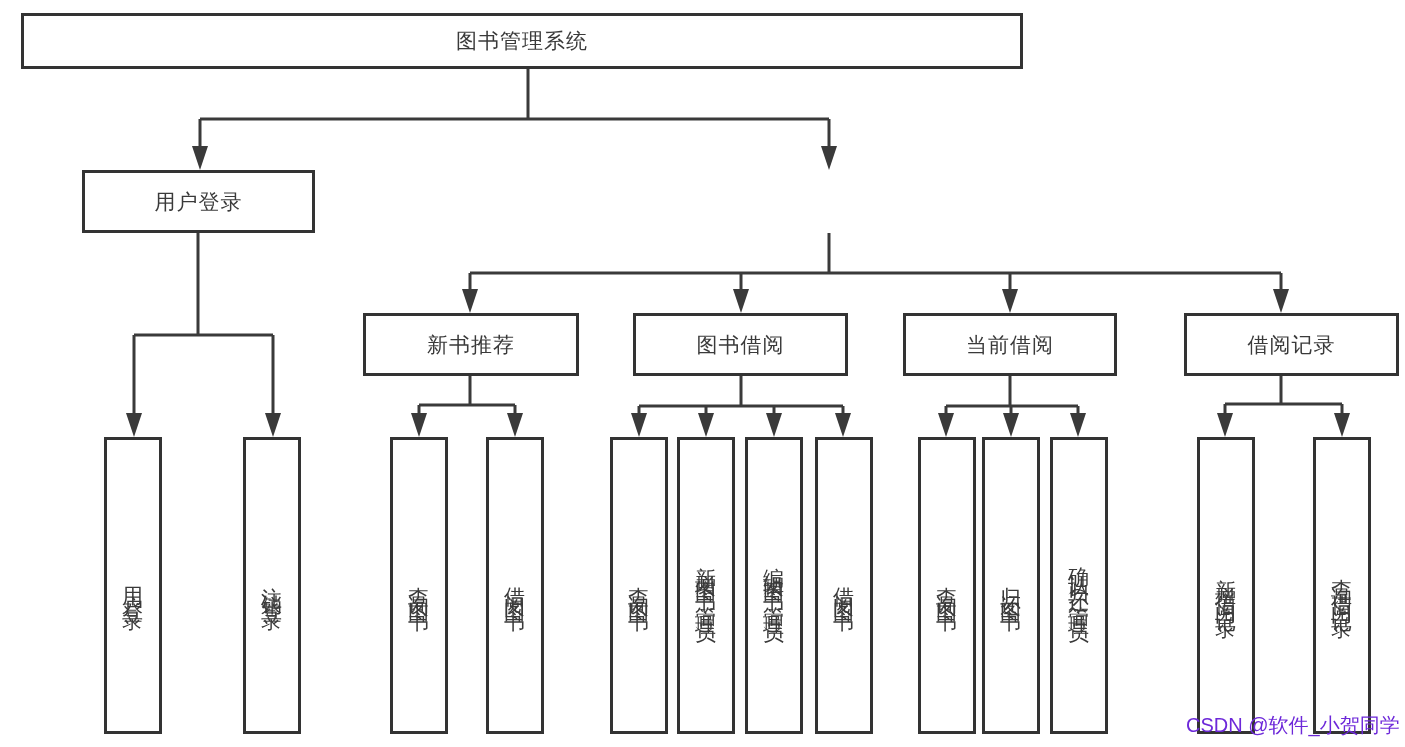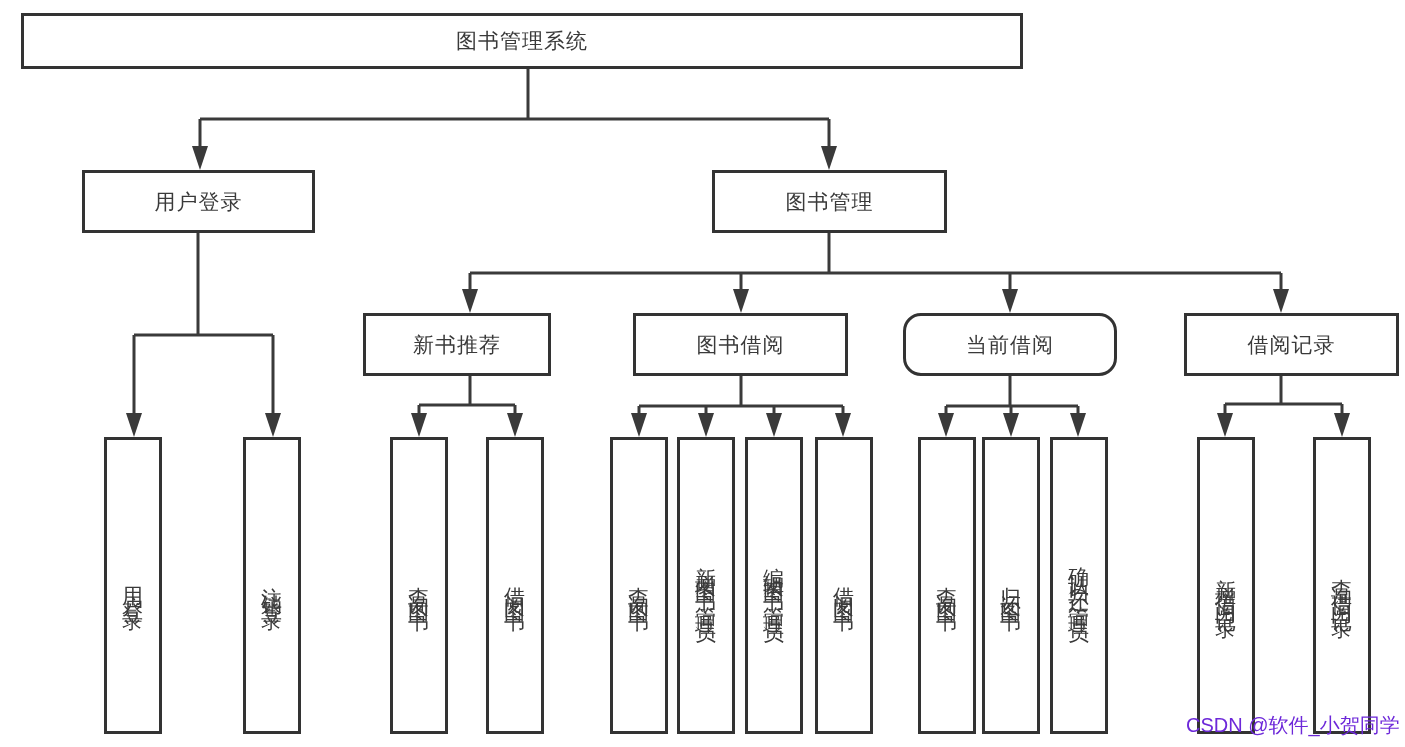--- a/index.html
+++ b/index.html
@@ -38,23 +38,23 @@
     text-orientation: mixed;
     font-size: 21px;
     letter-spacing: 8px;
     line-height: 1;
     white-space: nowrap;
   }
   
   .n-root          { left: 21px;   top: 13px;  width: 1002px; height: 56px; }
   .n-user-login    { left: 82px;   top: 170px; width: 233px;  height: 63px; }
   .n-book-mgmt     { left: 712px;  top: 170px; width: 235px;  height: 63px; }
-  .n-new-book      { left: 363px;  top: 313px; width: 188px;  height: 63px; }
+  .n-new-book      { left: 363px;  top: 313px; width: 216px;  height: 63px; }
   .n-book-borrow   { left: 633px;  top: 313px; width: 215px;  height: 63px; text-align: center; }
-  .n-current       { left: 903px;  top: 313px; width: 214px;  height: 63px; border-radius: 18px; }
+  .n-current       { left: 903px;  top: 313px; width: 214px;  height: 63px; }
   .n-record        { left: 1184px; top: 313px; width: 215px;  height: 63px; }
   .vleaf           { top: 437px; width: 58px; height: 297px; }
   .l-1  { left: 104px; }
   .l-2  { left: 243px; }
   .l-3  { left: 390px; }
   .l-4  { left: 486px; }
   .l-5  { left: 610px; }
   .l-6  { left: 677px; }
   .l-7  { left: 745px; }
   .l-8  { left: 815px; }
@@ -114,23 +114,20 @@
     <polygon points="1334,413 1350,413 1342,437" fill="#3a3a3a" stroke="none"></polygon>
   </svg>
 
   <div class="box n-root">
     <span class="hlabel">图书管理系统</span>
   </div>
 
   <div class="box n-user-login">
     <span class="hlabel">用户登录</span>
   </div>
-  <div class="box n-book-mgmt">
-    <span class="hlabel">图书管理</span>
-  </div>
 
   <div class="box n-new-book">
     <span class="hlabel">新书推荐</span>
   </div>
   <div class="box n-book-borrow">
     <span class="hlabel">图书借阅</span>
   </div>
   <div class="box n-current">
     <span class="hlabel">当前借阅</span>
   </div>

